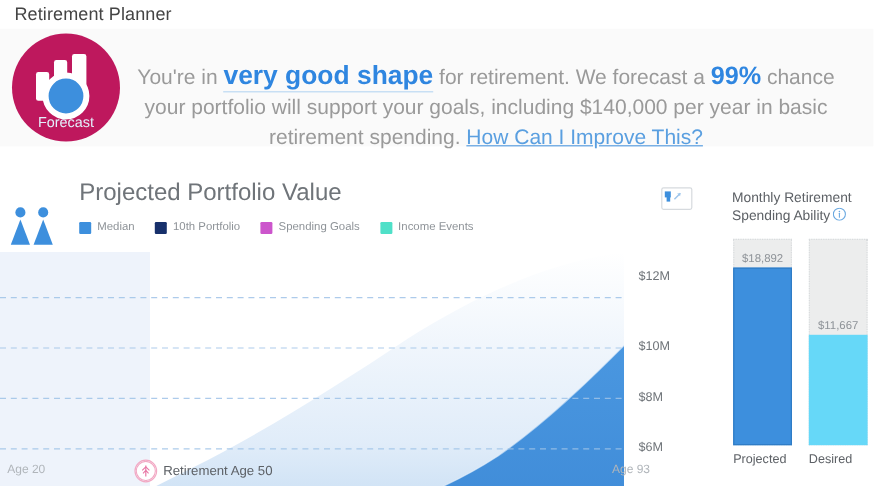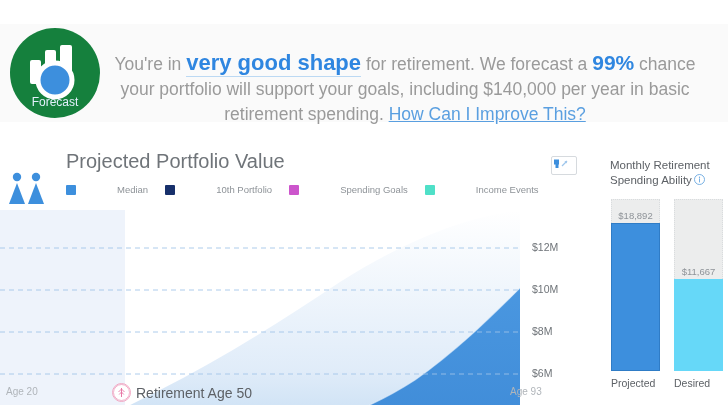--- a/index.html
+++ b/index.html
@@ -17,21 +17,21 @@
     font-size:15px;color:#444;letter-spacing:.1px;
   }
 
   
   .hero{
     position:absolute;left:0;top:24px;width:728px;height:98px;
     background:#fafafa;
   }
   .badge{
     position:absolute;left:10px;top:4px;width:90px;height:90px;
-    border-radius:50%;background:#15803d;
+    border-radius:50%;background:#be185d;
   }
   .badge-glyph{position:absolute;left:0;top:0;width:90px;height:90px;}
   .badge-label{
     position:absolute;left:0;bottom:9px;width:90px;text-align:center;
     font-size:12px;color:#e3f0fc;
   }
   .hero-text{
     position:absolute;left:105px;top:26px;width:600px;
     font-size:17.5px;line-height:25px;color:#9a9a9a;text-align:center;
   }
@@ -45,42 +45,42 @@
   
   .chart-card{position:absolute;left:0;top:132px;width:590px;height:273px;background:#fff;}
   .people-icons{position:absolute;left:6px;top:38px;width:44px;height:40px;}
   .chart-title{
     position:absolute;left:66px;top:18px;
     font-size:20px;color:#6f7479;font-weight:normal;
   }
   .legend{position:absolute;left:66px;top:52px;display:flex;align-items:center;gap:5px;}
   .legend-item{display:flex;align-items:center;gap:5px;margin-right:12px;}
   .swatch{width:10px;height:10px;border-radius:1px;display:inline-block;}
-  .legend-label{font-size:9.5px;color:#8e9398;white-space:nowrap;margin-left:36px;}
+  .legend-label{font-size:9.5px;color:#8e9398;white-space:nowrap;}
   .gear-btn{
     position:absolute;left:551px;top:24px;width:24px;height:17px;
     border:1px solid #d6dade;border-radius:2px;background:#fff;
   }
 
   
   .plot{position:absolute;left:0px;top:78px;width:520px;height:290px;}
   .plot-svg{display:block;}
   .yaxis{position:absolute;left:532px;top:78px;width:58px;height:290px;}
   .ytick{
     position:absolute;left:0;font-size:10.5px;color:#6f7479;
   }
   .xaxis-row{position:absolute;left:0;top:251px;width:590px;height:22px;}
   .age-left{position:absolute;left:6px;top:3px;font-size:10px;color:#b0b5ba;}
   .age-right{position:absolute;left:510px;top:3px;font-size:10px;color:#b0b5ba;}
   .retire-marker{position:absolute;left:112px;top:0px;display:flex;align-items:center;gap:5px;}
   .retire-icon{
     width:17px;height:17px;border-radius:50%;
     border:1px solid #f2a9c4;display:block;
   }
-  .retire-label{font-size:14px;color:#5d6166;}
+  .retire-label{font-size:11px;color:#5d6166;}
 
   
   .side-panel{position:absolute;left:596px;top:132px;width:132px;height:273px;background:#fff;}
   .side-title{
     position:absolute;left:14px;top:26px;width:118px;
     font-size:11.5px;line-height:14.5px;color:#5d6166;
   }
   .info-icon{display:inline-block;vertical-align:-1px;margin-left:2px;}
   .bars{position:absolute;left:10px;top:67px;width:122px;height:172px;}
   .bar-col{position:absolute;width:52px;height:172px;}
@@ -100,20 +100,21 @@
     font-size:10.5px;color:#5d6166;
   }
   .bar-cat.c0{left:15px;}
   .bar-cat.c1{left:78px;}
 </style>
 </head>
 <body>
 
 <div class="page">
 
+  <div class="app-title">Retirement Planner</div>
 
   <div class="hero">
 
     <div class="badge">
       <svg class="badge-glyph" viewBox="0 0 90 90">
         <rect x="20" y="32" width="11" height="24" rx="2" fill="#ffffff"></rect>
         <rect x="35" y="22" width="11" height="22" rx="2" fill="#ffffff"></rect>
         <rect x="50" y="17" width="12" height="30" rx="2" fill="#ffffff"></rect>
         <circle cx="45" cy="52" r="17" fill="#3d8fdd" stroke="#ffffff" stroke-width="5"></circle>
       </svg>
@@ -213,21 +214,21 @@
           <rect x="25" y="277" width="11" height="11" rx="2" fill="#cc55cc"></rect>
           <rect x="116" y="268" width="12" height="19" rx="2" fill="#4fe0c8"></rect>
           <rect x="197" y="277" width="11" height="11" rx="2" fill="#cc55cc"></rect>
           <rect x="315" y="276" width="11" height="12" rx="2" fill="#4fe0c8"></rect>
           <rect x="353" y="276" width="11" height="12" rx="2" fill="#4fe0c8"></rect>
         </g>
       </svg>
     </div>
 
     <div class="yaxis">
-      <div class="ytick" style="top:31px">$12M</div>
+      <div class="ytick" style="top:14px">$12M</div>
       <div class="ytick" style="top:73px">$10M</div>
       <div class="ytick" style="top:115px">$8M</div>
       <div class="ytick" style="top:157px">$6M</div>
 
     </div>
 
     <div class="xaxis-row">
       <div class="age-left">Age 20</div>
       <div class="retire-marker">
         <svg class="retire-icon" viewBox="0 0 17 17">

